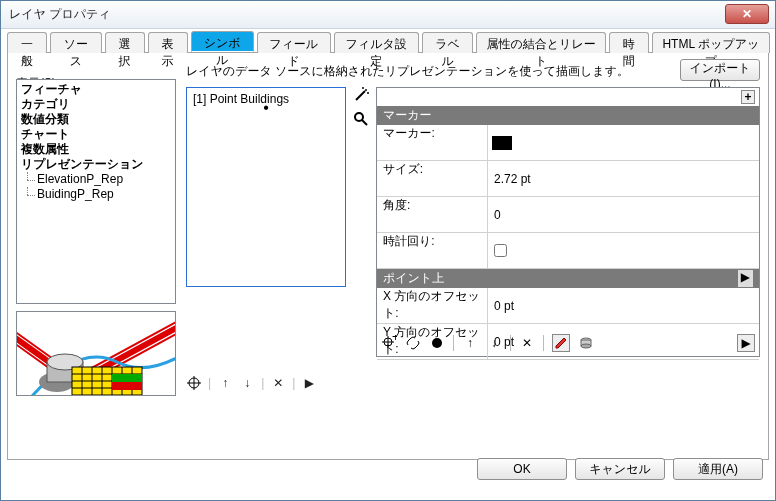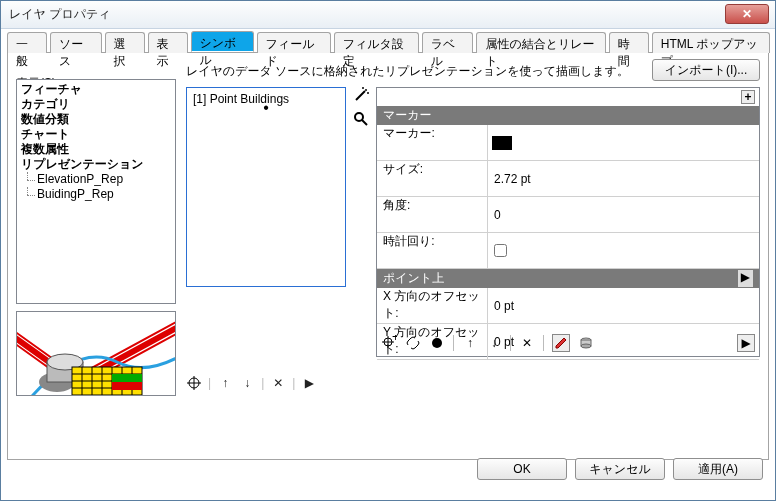--- a/index.html
+++ b/index.html
@@ -2,33 +2,33 @@
 <html><head>
 <meta charset="utf-8">
 <style>
   * { box-sizing: border-box; font-family: "MS UI Gothic", "Meiryo UI", sans-serif; font-size: 12px; }
   body { margin: 0; background: #fff; }
   .window { width: 776px; height: 501px; border: 1px solid #5a7ea0; background: #fff; position: relative; }
   .titlebar { height: 28px; background: linear-gradient(#fdfefe, #e9eff5); display: flex; align-items: center; border-bottom: 1px solid #c7d4e2; }
   .titlebar .title { padding-left: 8px; color: #222; flex: 1; }
   .close-btn { width: 44px; height: 20px; margin-right: 6px; margin-top:-2px; background: linear-gradient(#e6a09a, #c9504b); border: 1px solid #963c38; border-radius: 3px; color: #fff; text-align: center; line-height: 18px; font-weight: bold; cursor: default; }
   .content { position: absolute; top: 30px; left: 6px; right: 6px; bottom: 40px; }
-  .tabstrip { display: flex; gap: 4px; border-bottom: 1px solid #a4a4a4; height: 22px; }
+  .tabstrip { display: flex; gap: 4px; border-bottom: 1px solid #a4a4a4; height: 22px; text-align: center; }
   .tab { padding: 3px 8px 0 8px; border: 1px solid #a4a4a4; border-bottom: none; background: #f3f3f3; margin-right: -1px; border-radius: 3px 3px 0 0; position: relative; top: 1px; cursor: default; }
   .tab.active { background: #0ea5e9; top: 0; z-index: 2; border-bottom: 1px solid #fff; }
   .body { position: absolute; top: 22px; left: 0; right: 0; bottom: 0; border: 1px solid #a4a4a4; border-top: none; padding: 6px 8px; }
   .display-label { margin-bottom: 2px; margin-top: 16px; }
   .left-tree { position: absolute; top: 26px; left: 8px; width: 160px; height: 225px; border: 1px solid #828790; background: #fff; padding: 2px 4px; line-height: 15px; }
   .left-tree .bold { font-weight: bold; }
   .left-tree .indent { padding-left: 16px; position: relative; }
   .left-tree .indent::before { content:""; position:absolute; left:6px; top:0; bottom:50%; border-left:1px dotted #888; }
   .left-tree .indent::after { content:""; position:absolute; left:6px; top:50%; width:8px; border-top:1px dotted #888; }
   .preview { position: absolute; top: 258px; left: 8px; width: 160px; height: 85px; border: 1px solid #828790; background: #fff; overflow:hidden; }
   .desc-line { position: absolute; top: 10px; left: 178px; right: 110px; }
-  .import-btn { position: absolute; top: 6px; right: 8px; width: 108px; height: 22px; }
+  .import-btn { position: absolute; top: 6px; right: 8px; width: 80px; height: 22px; }
   .rule-list { position: absolute; top: 34px; left: 178px; width: 160px; height: 200px; border: 1px solid #2a6fd4; background: #fff; padding: 4px 6px; }
   .rule-dot { text-align:center; font-size:16px; line-height:4px; }
   .rule-toolbar { position: absolute; top: 322px; left: 178px; width: 160px; display:flex; gap:6px; align-items:center; color:#222; }
   .midicons { position:absolute; top:34px; left:344px; width:18px; display:flex; flex-direction:column; gap:8px; align-items:center; }
   .props { position: absolute; top: 34px; left: 368px; right: 8px; height: 270px; border: 1px solid #828790; background: #fff; }
   .props .addbtn { position:absolute; right:4px; top:2px; width:14px; height:14px; border:1px solid #888; background:#eee; text-align:center; line-height:12px; font-weight:bold; }
   .section-head { background:#7a7a7a; color:#fff; padding:1px 6px; display:flex; }
   .section-head .arrow { margin-left:auto; background:#ddd; color:#000; padding:0 3px; }
   .prop-row { display:flex; border-bottom:1px solid #d0d0d0; height:36px; align-items:flex-start; }
   .prop-row .lbl { width:110px; padding-left:6px; }

